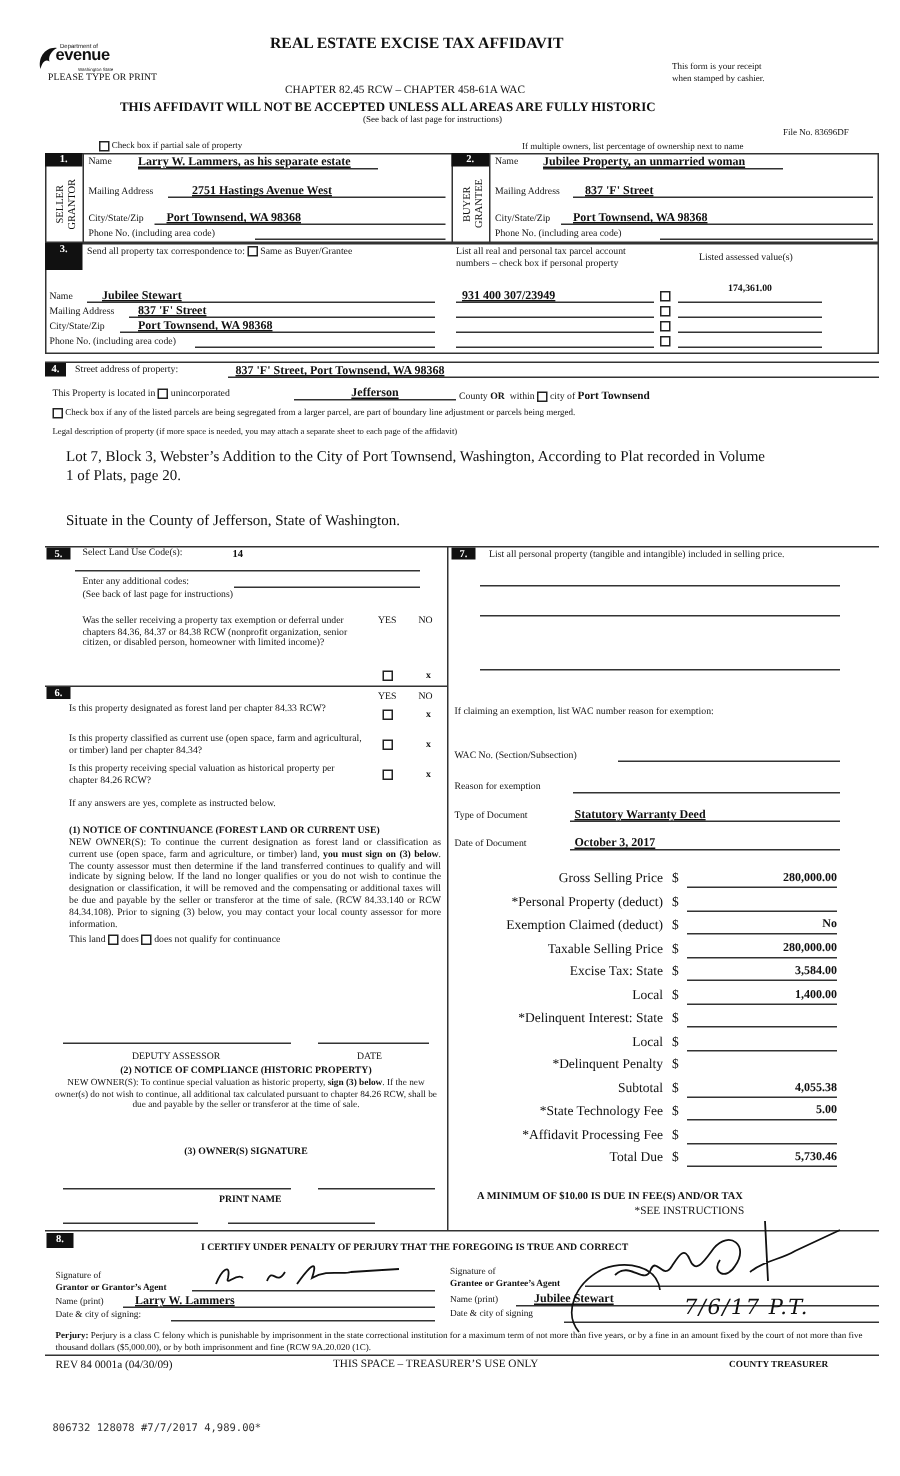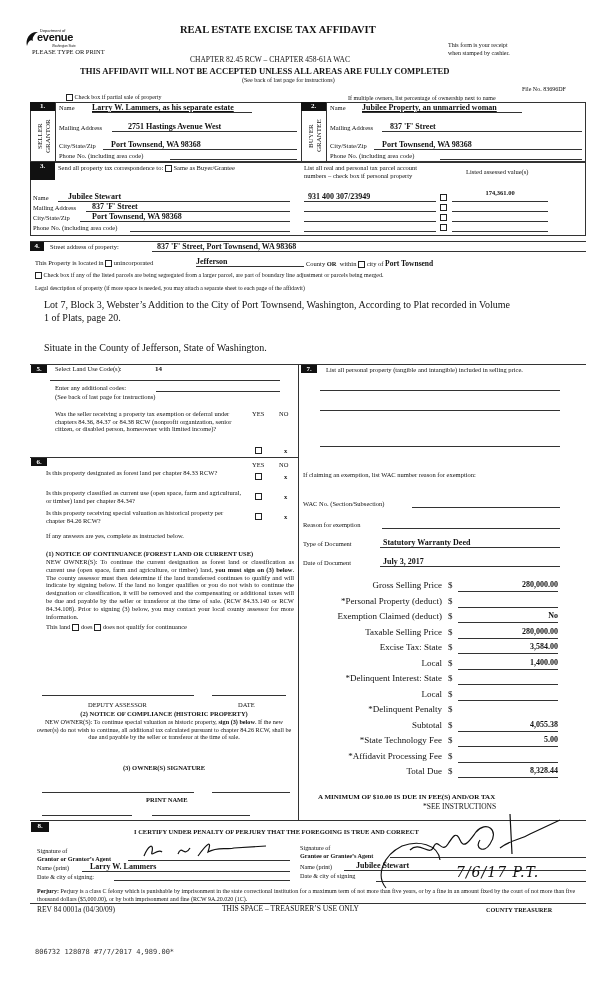--- a/index.html
+++ b/index.html
@@ -4,21 +4,21 @@
 <style>
   * { box-sizing: border-box; margin: 0; padding: 0; }
   html, body { width: 600px; height: 984px; background: #fff; overflow: hidden; }
   body { font-family: "Liberation Serif", serif; color: #111; font-size: 7px; position: relative; }
   .abs { position: absolute; }
   .b { font-weight: bold; }
   .num { display:inline-block; background:#111; color:#fff; font-weight:bold; font-size:7px; text-align:center; }
   .cb { display:inline-block; width:7px; height:7px; border:1px solid #222; vertical-align:middle; background:#fff; }
   .hl { position:absolute; border-top:1px solid #333; }
   .vl { position:absolute; border-left:1px solid #333; }
-  .fill { font-weight:bold; font-size:8px; }
+  .fill { font-weight:bold; font-size:8px;text-decoration:underline; }
   .vert { writing-mode: vertical-rl; transform: rotate(180deg); font-size:7px; text-align:center; line-height:8px; }
   .tx-row { position:absolute; left:300px; width:290px; height:14px; font-size:9px; }
   .tx-row .lab { position:absolute; right:148px; top:0; text-align:center; white-space:nowrap; }
   .tx-row .dol { position:absolute; left:148px; top:0; }
   .tx-row .val { position:absolute; left:158px; width:100px; top:0; text-align:right; border-bottom:1px solid #333; font-weight:bold; font-size:8px; height:12px; }
 </style>
 </head>
 <body>
 
 <div class="abs" style="left:24px;top:28px;width:70px;height:22px;">
@@ -28,21 +28,21 @@
   <span style="position:absolute;left:16px;top:0;font-size:4px;font-family:'Liberation Sans',sans-serif;">Department of</span>
   <span style="position:absolute;left:13px;top:3px;font-size:11px;font-weight:bold;font-family:'Liberation Sans',sans-serif;letter-spacing:-0.3px;">evenue</span>
   <span style="position:absolute;left:28px;top:16px;font-size:3px;font-family:'Liberation Sans',sans-serif;">Washington State</span>
 </div>
 
 <div class="abs" style="left:32px;top:48px;font-size:6.5px;">PLEASE TYPE OR PRINT</div>
 <div class="abs b" style="left:180px;top:24px;font-size:10.5px;">REAL ESTATE EXCISE TAX AFFIDAVIT</div>
 <div class="abs" style="left:190px;top:55px;font-size:7.5px;">CHAPTER 82.45 RCW – CHAPTER 458-61A WAC</div>
 <div class="abs" style="left:448px;top:42px;font-size:6px;">This form is your receipt</div>
 <div class="abs" style="left:448px;top:50px;font-size:6px;">when stamped by cashier.</div>
-<div class="abs b" style="left:80px;top:66px;font-size:8.6px;">THIS AFFIDAVIT WILL NOT BE ACCEPTED UNLESS ALL AREAS ARE FULLY COMPLETED</div>
+<div class="abs b" style="left:80px;top:66px;font-size:8.6px;">THIS AFFIDAVIT WILL NOT BE ACCEPTED UNLESS ALL AREAS ARE FULLY HISTORIC</div>
 <div class="abs" style="left:242px;top:77px;font-size:6px;">(See back of last page for instructions)</div>
 <div class="abs" style="left:522px;top:86px;font-size:6px;">File No. 83696DF</div>
 <div class="abs" style="left:66px;top:94px;font-size:6px;">
   <span class="cb"></span>
   <span>Check box if partial sale of property</span>
 </div>
 <div class="abs" style="left:348px;top:95px;font-size:6px;">If multiple owners, list percentage of ownership next to name</div>
 
 <div class="abs" style="left:30px;top:102px;width:556px;height:60px;border:1px solid #333;"></div>
 <div class="vl" style="left:301px;top:102px;height:60px;"></div>
@@ -114,21 +114,21 @@
 <div class="hl" style="left:30px;top:241px;width:556px;"></div>
 <span class="num abs" style="left:30px;top:242px;width:14px;height:9px;">4.</span>
 <div class="abs" style="left:50px;top:243px;font-size:6.5px;">Street address of property:</div>
 <div class="abs fill" style="left:152px;top:242px;width:434px;padding-left:5px;border-bottom:1px solid #333;">837 'F' Street, Port Townsend, WA  98368</div>
 
 <div class="abs" style="left:35px;top:259px;font-size:6.5px;white-space:nowrap;">
   <span>This Property is located in</span>
   <span class="cb"></span>
   <span>unincorporated</span>
 </div>
-<div class="abs fill" style="left:196px;top:257px;width:108px;border-bottom:1px solid #333;">Jefferson</div>
+<div class="abs fill" style="left:196px;top:257px;width:108px;text-align:center;border-bottom:1px solid #333;">Jefferson</div>
 <div class="abs" style="left:306px;top:259px;font-size:6.5px;white-space:nowrap;">
   <span>County</span> <b>OR</b>&nbsp; <span>within</span>
   <span class="cb"></span>
   <span>city of</span> <b style="font-size:7.5px;">Port Townsend</b>
 </div>
 <div class="abs" style="left:35px;top:272px;font-size:6px;white-space:nowrap;">
   <span class="cb"></span>
   <span>Check box if any of the listed parcels are being segregated from a larger parcel, are part of boundary line adjustment or parcels being merged.</span>
 </div>
 <div class="abs" style="left:35px;top:285px;font-size:5.8px;white-space:nowrap;">Legal description of property (if more space is needed, you may attach a separate sheet to each page of the affidavit)</div>
@@ -201,21 +201,21 @@
 <div class="abs" style="left:320px;top:410px;width:240px;border-bottom:1px solid #333;"></div>
 <div class="abs" style="left:320px;top:446px;width:240px;border-bottom:1px solid #333;"></div>
 <div class="abs" style="left:303px;top:471px;font-size:6.5px;">If claiming an exemption, list WAC number reason for exemption:</div>
 <div class="abs" style="left:303px;top:500px;font-size:6.5px;">WAC No. (Section/Subsection)</div>
 <div class="abs" style="left:412px;top:500px;width:148px;height:8px;border-bottom:1px solid #333;"></div>
 <div class="abs" style="left:303px;top:521px;font-size:6.5px;">Reason for exemption</div>
 <div class="abs" style="left:382px;top:521px;width:178px;height:8px;border-bottom:1px solid #333;"></div>
 <div class="abs" style="left:303px;top:540px;font-size:6.5px;">Type of Document</div>
 <div class="abs fill" style="left:380px;top:538px;width:180px;padding-left:3px;border-bottom:1px solid #333;">Statutory Warranty Deed</div>
 <div class="abs" style="left:303px;top:559px;font-size:6.5px;">Date of Document</div>
-<div class="abs fill" style="left:380px;top:557px;width:180px;padding-left:3px;border-bottom:1px solid #333;">July 3, 2017</div>
+<div class="abs fill" style="left:380px;top:557px;width:180px;padding-left:3px;border-bottom:1px solid #333;">October 3, 2017</div>
 
 <div id="tax-rows">
     <div class="tx-row" style="top: 580px;">
       <span class="lab">Gross Selling Price</span>
       <span class="dol">$</span>
       <span class="val">280,000.00</span>
     </div>
     <div class="tx-row" style="top: 595.5px;">
       <span class="lab">*Personal Property (deduct)</span>
       <span class="dol">$</span>
@@ -267,21 +267,21 @@
       <span class="val">5.00</span>
     </div>
     <div class="tx-row" style="top: 750.5px;">
       <span class="lab">*Affidavit Processing Fee</span>
       <span class="dol">$</span>
       <span class="val"></span>
     </div>
     <div class="tx-row" style="top: 766px;">
       <span class="lab">Total Due</span>
       <span class="dol">$</span>
-      <span class="val">8,328.44</span>
+      <span class="val">5,730.46</span>
     </div>
   </div>
 
 <div class="abs b" style="left:318px;top:793px;font-size:7px;">A MINIMUM OF $10.00 IS DUE IN FEE(S) AND/OR TAX</div>
 <div class="abs" style="left:384px;top:802px;font-size:7.5px;margin-left:39px;">*SEE INSTRUCTIONS</div>
 
 <div class="hl" style="left:30px;top:820px;width:556px;"></div>
 <span class="num abs" style="left:31px;top:822px;width:18px;height:10px;">8.</span>
 <div class="abs b" style="left:134px;top:828px;font-size:6.5px;">I CERTIFY UNDER PENALTY OF PERJURY THAT THE FOREGOING IS TRUE AND CORRECT</div>
 

